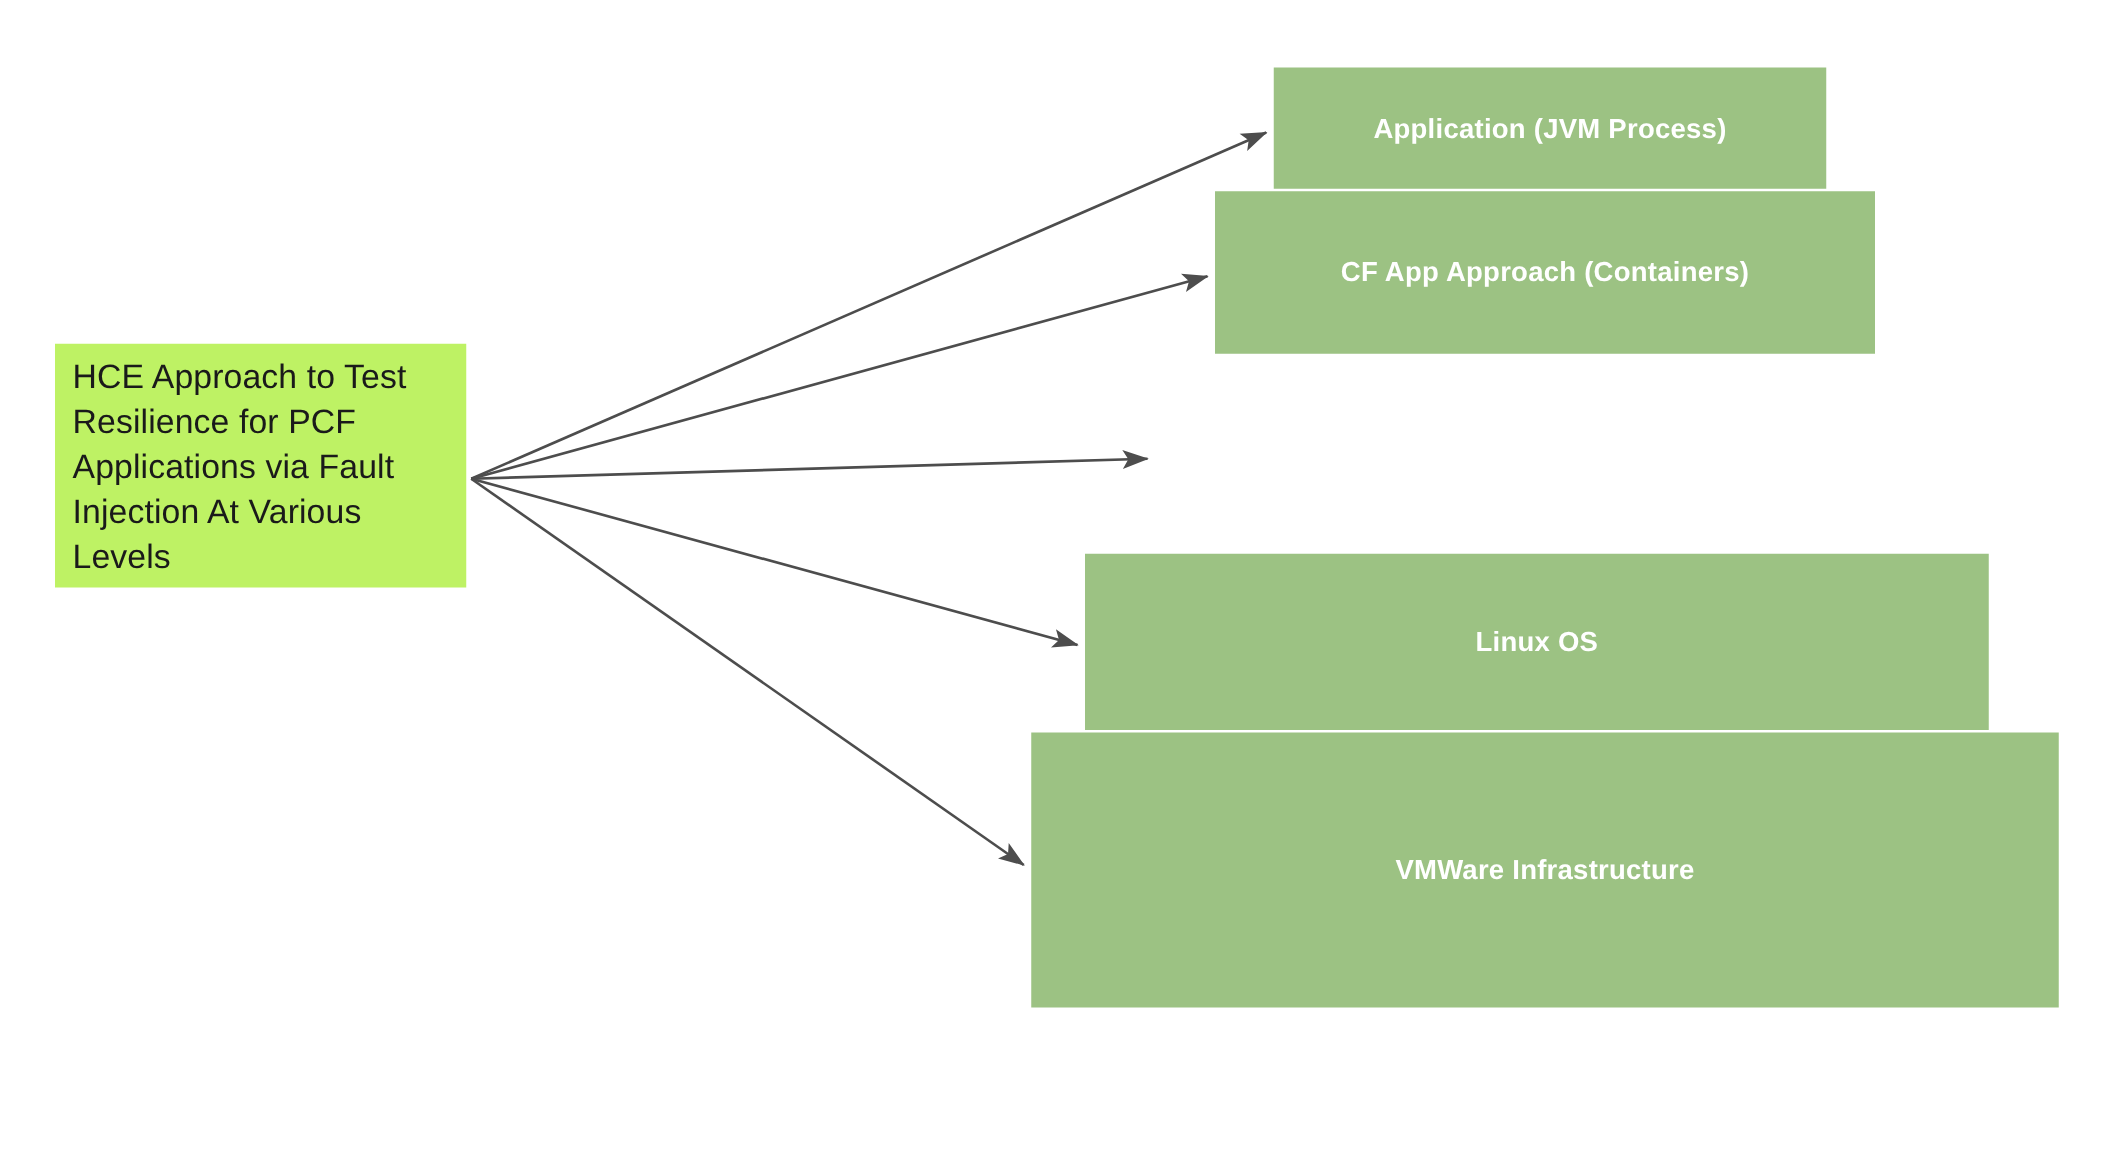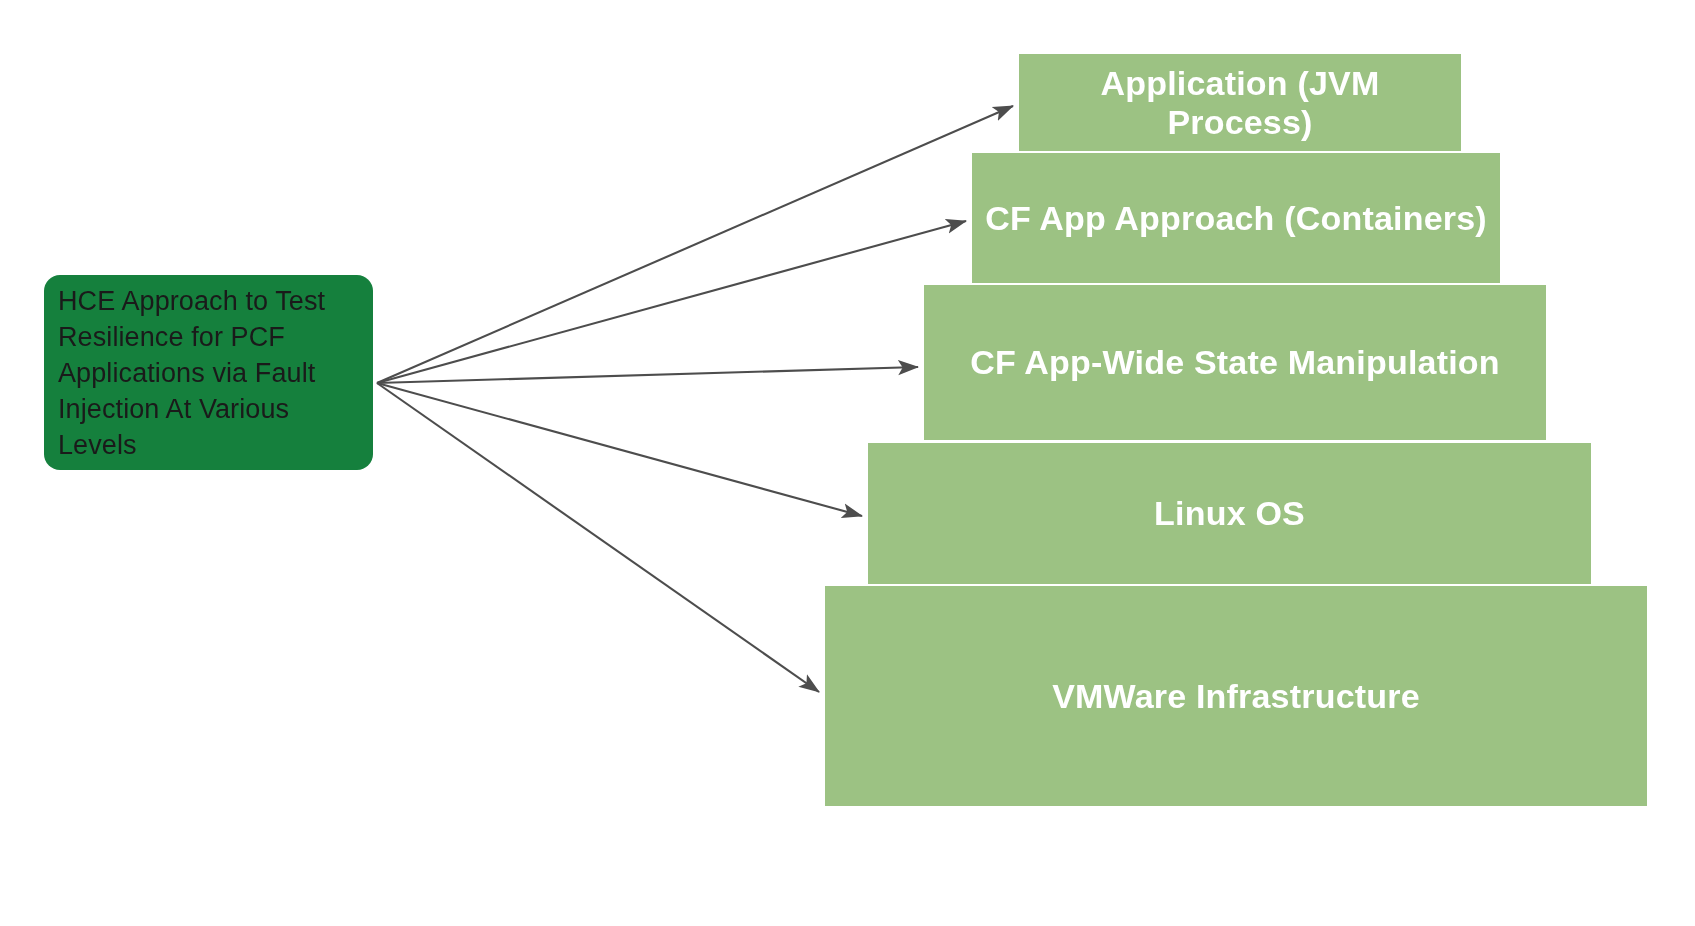--- a/index.html
+++ b/index.html
@@ -25,26 +25,25 @@
     width: 1695px;
     height: 926px;
     pointer-events: none;
   }
   .note-box {
     position: absolute;
     left: 44px;
     top: 275px;
     width: 329px;
     height: 195px;
-    background: #15803d;
+    background: #bef264;
     box-sizing: border-box;
     display: flex;
     align-items: center;
     justify-content: flex-start;
-    border-radius: 16px;
   }
   .note-text {
     font-family: "Liberation Sans", sans-serif;
     font-size: 27px;
     line-height: 36px;
     color: #1a1a1a;
     padding-left: 14px;
     padding-right: 8px;
     letter-spacing: 0.1px;
     white-space: pre-line;
@@ -53,21 +52,21 @@
     position: absolute;
     background: #9CC283;
     box-sizing: border-box;
     display: flex;
     align-items: center;
     justify-content: center;
   }
   .layer-label {
     font-family: "Liberation Sans", sans-serif;
     font-weight: bold;
-    font-size: 34px;
+    font-size: 22px;
     color: #ffffff;
     text-align: center;
     letter-spacing: 0.2px;
     padding: 0 10px;
   }
 </style>
 </head>
 <body>
 
 <div id="canvas">
@@ -93,23 +92,20 @@
   </div>
 
   <div class="layer-box" style="left:1019px; top:54px; width:442px; height:97px;">
     <div class="layer-label">Application (JVM Process)</div>
   </div>
 
   <div class="layer-box" style="left:972px; top:153px; width:528px; height:130px;">
     <div class="layer-label">CF App Approach (Containers)</div>
   </div>
 
-  <div class="layer-box" style="left:924px; top:285px; width:622px; height:155px;">
-    <div class="layer-label">CF App-Wide State Manipulation</div>
-  </div>
 
   <div class="layer-box" style="left:825px; top:586px; width:822px; height:220px;">
     <div class="layer-label">VMWare Infrastructure</div>
   </div>
 
   <div class="layer-box" style="left:868px; top:443px; width:723px; height:141px;">
     <div class="layer-label">Linux OS</div>
   </div>
 
 </div>

